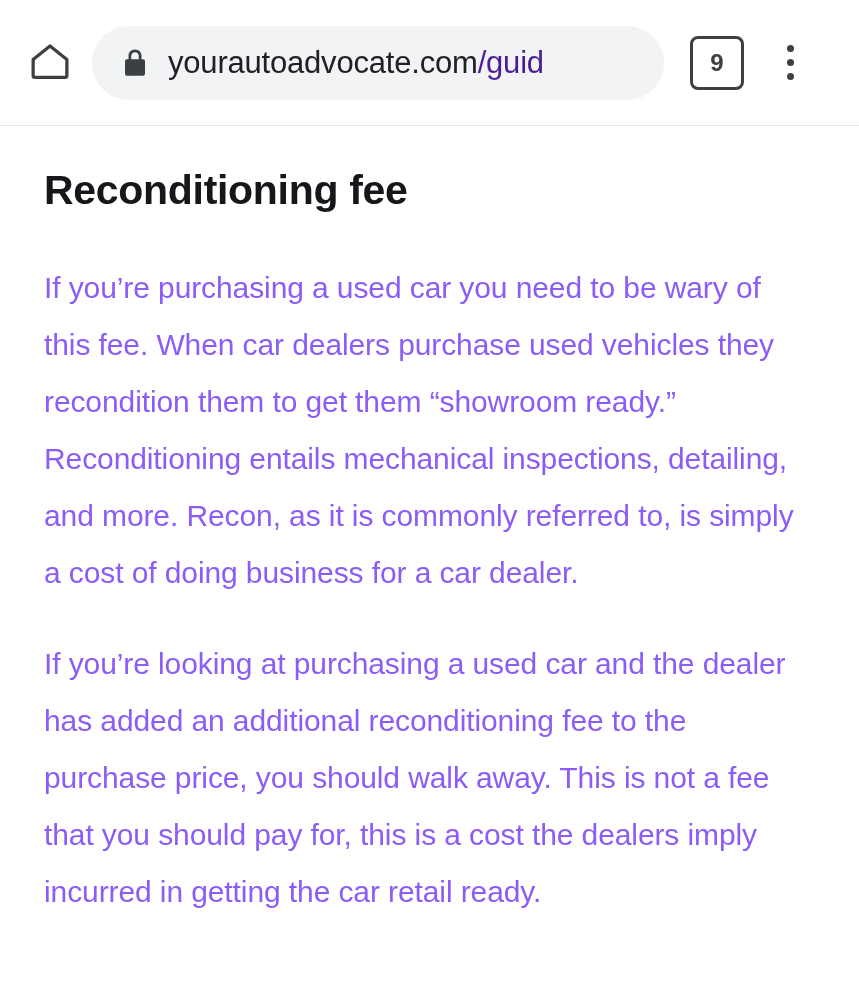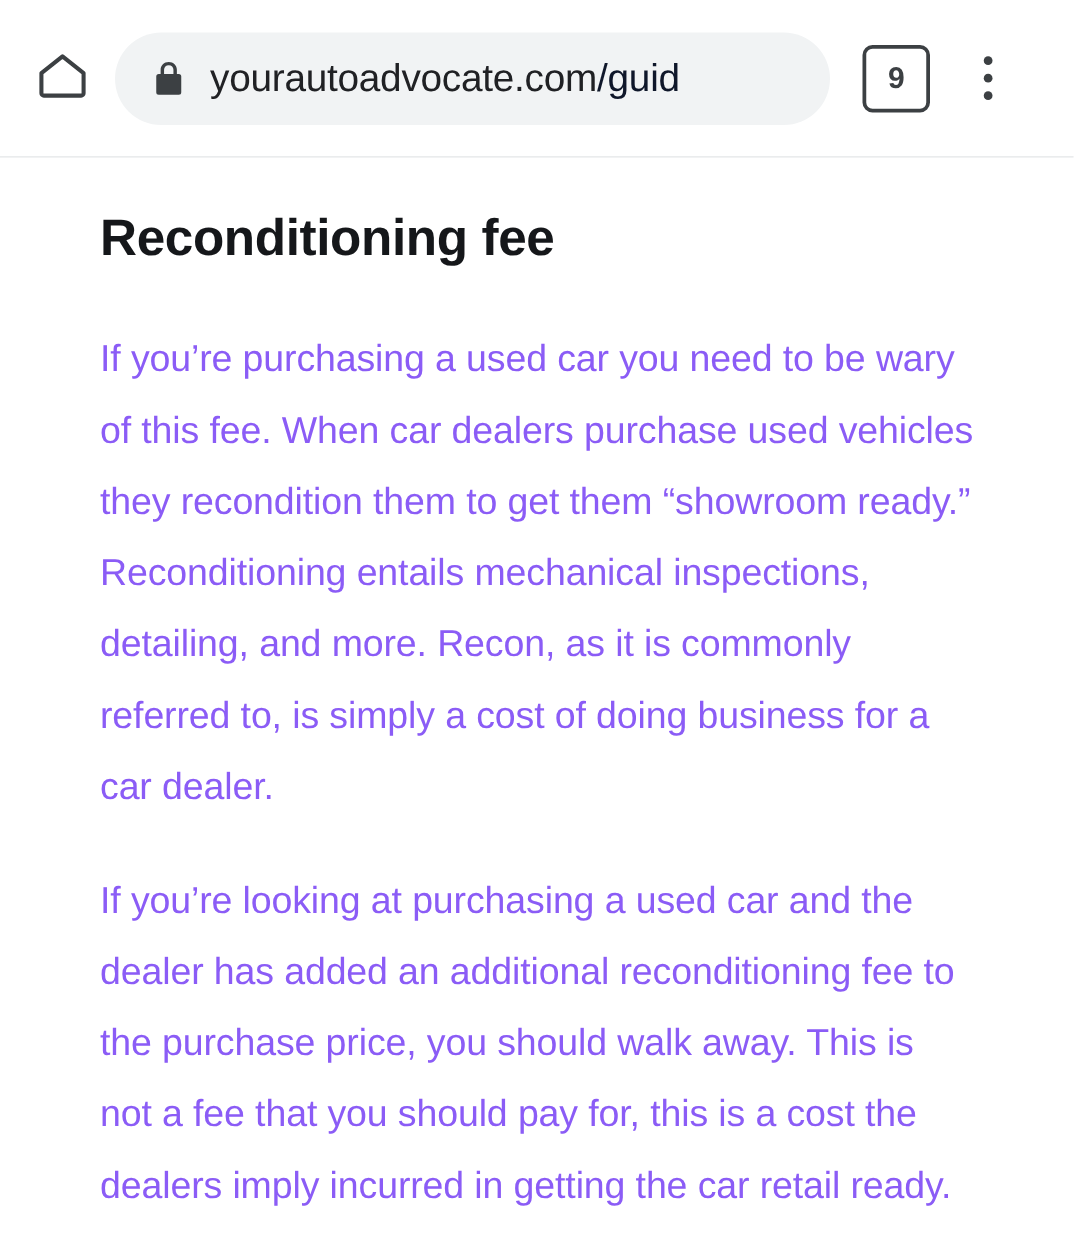--- a/index.html
+++ b/index.html
@@ -70,21 +70,21 @@
 
   .url-text {
     font-size: 31px;
     color: #202124;
     white-space: nowrap;
     overflow: hidden;
     letter-spacing: -0.2px;
     font-family: "Liberation Sans", sans-serif;
   }
   .url-text .path {
-    color: #0f172a;
+    color: #4c1d95;
   }
 
   .tab-counter {
     width: 48px;
     height: 48px;
     margin-left: 26px;
     margin-right: 8px;
     border: 3px solid #3c4043;
     border-radius: 8px;
     display: flex;
@@ -114,21 +114,21 @@
     width: 7px;
     height: 7px;
     border-radius: 50%;
     background: #3c4043;
   }
 
   
   .page {
     flex: 1 1 auto;
     overflow: hidden;
-    padding: 0 80px;
+    padding: 0 44px;
     box-sizing: border-box;
     background: #ffffff;
   }
 
   .article-heading {
     font-size: 41px;
     font-weight: bold;
     color: #15171a;
     margin: 40px 0 0 0;
     letter-spacing: -0.3px;

